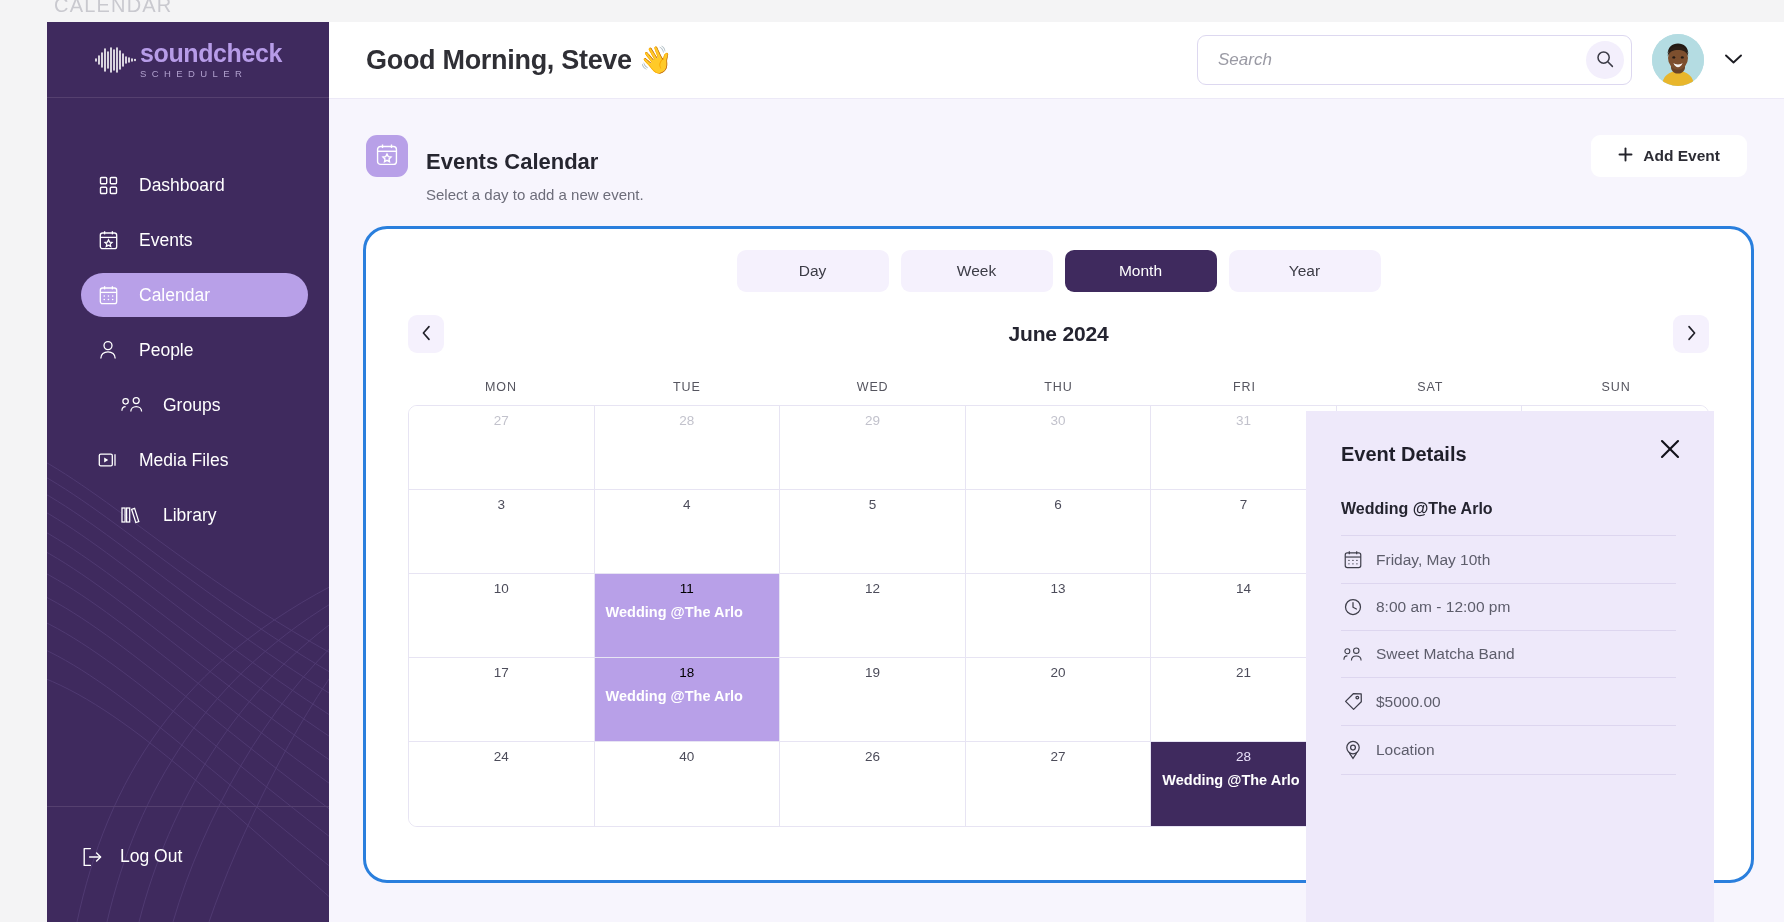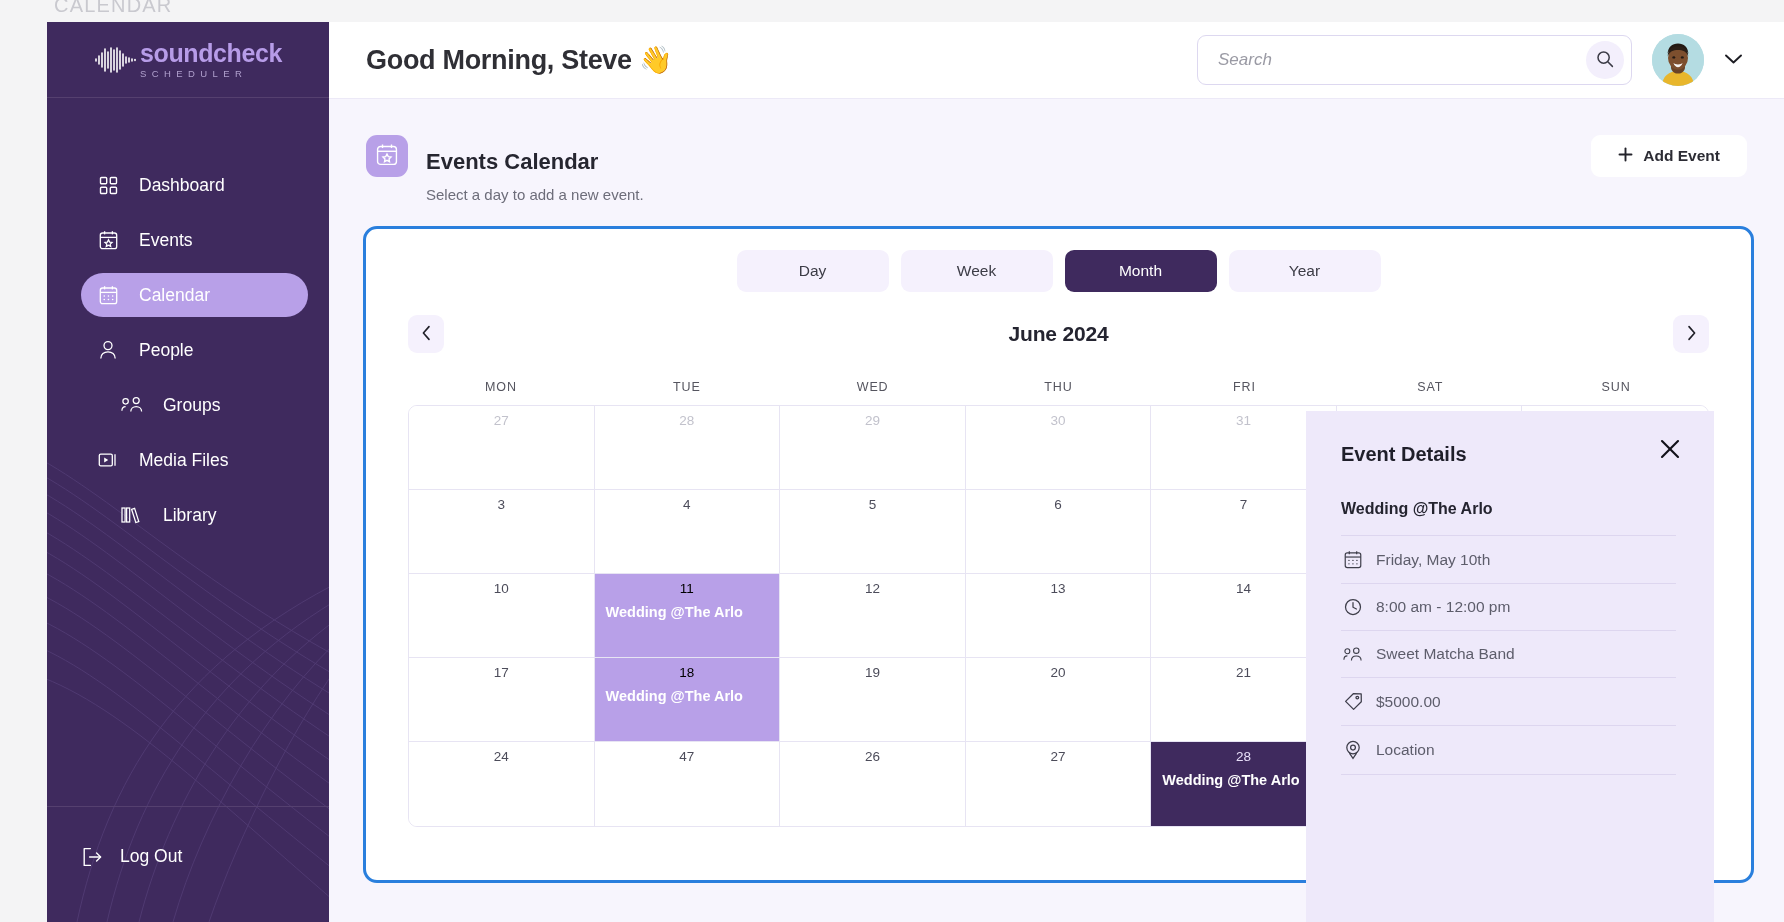--- a/index.html
+++ b/index.html
@@ -113,21 +113,21 @@
     font-family: inherit; font-size: 15.5px; font-weight: 600; color: #2c2c34;
     cursor: pointer;
   }
 
   
   .cal-card {
     position: relative;
     margin: 23px 30px 0 34px;
     background: #fff;
     border: 3px solid #2a7fdd;
-    border-radius: 14px;
+    border-radius: 24px;
     height: 657px;
     padding: 21px 42px 0 42px;
   }
   .view-tabs { display: flex; justify-content: center; gap: 12px; }
   .view-tab {
     width: 152px; height: 42px; border-radius: 9px;
     background: #f5f1fd; border: none;
     font-family: inherit; font-size: 15.5px; color: #3c3c46;
     cursor: pointer;
   }
@@ -538,21 +538,21 @@
           <div class="cell">
             <div class="daynum">22</div>
           </div>
           <div class="cell">
             <div class="daynum">23</div>
           </div>
           <div class="cell last-row">
             <div class="daynum">24</div>
           </div>
           <div class="cell last-row">
-            <div class="daynum">47</div>
+            <div class="daynum">40</div>
           </div>
           <div class="cell last-row">
             <div class="daynum">26</div>
           </div>
           <div class="cell last-row">
             <div class="daynum">27</div>
           </div>
           <div class="cell ev-dark last-row">
             <div class="daynum">28</div>
             <div class="ev-label">Wedding @The Arlo</div>

